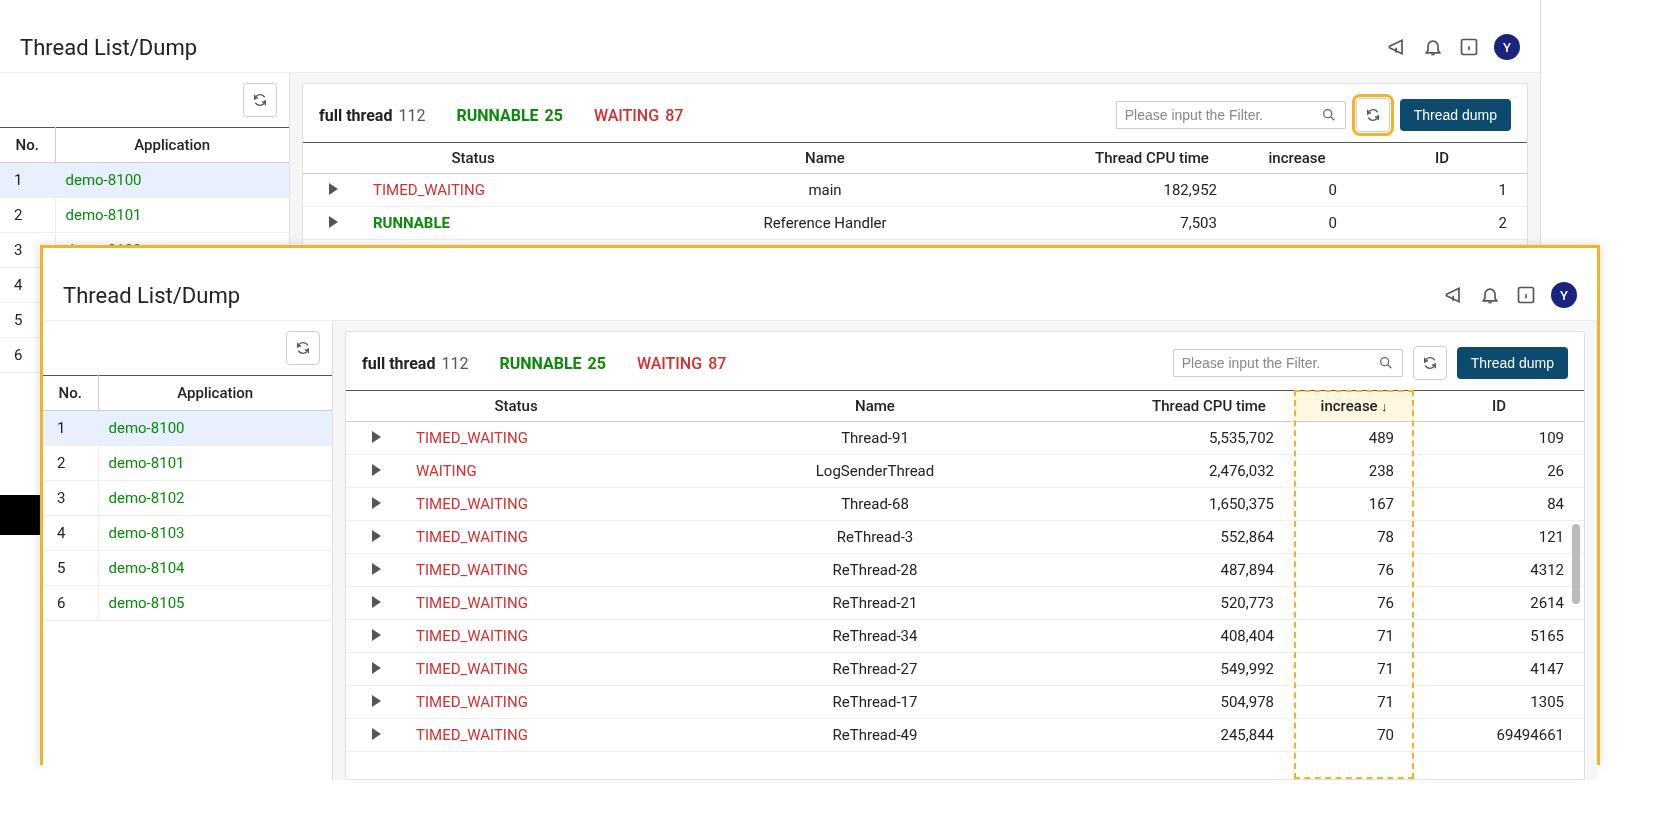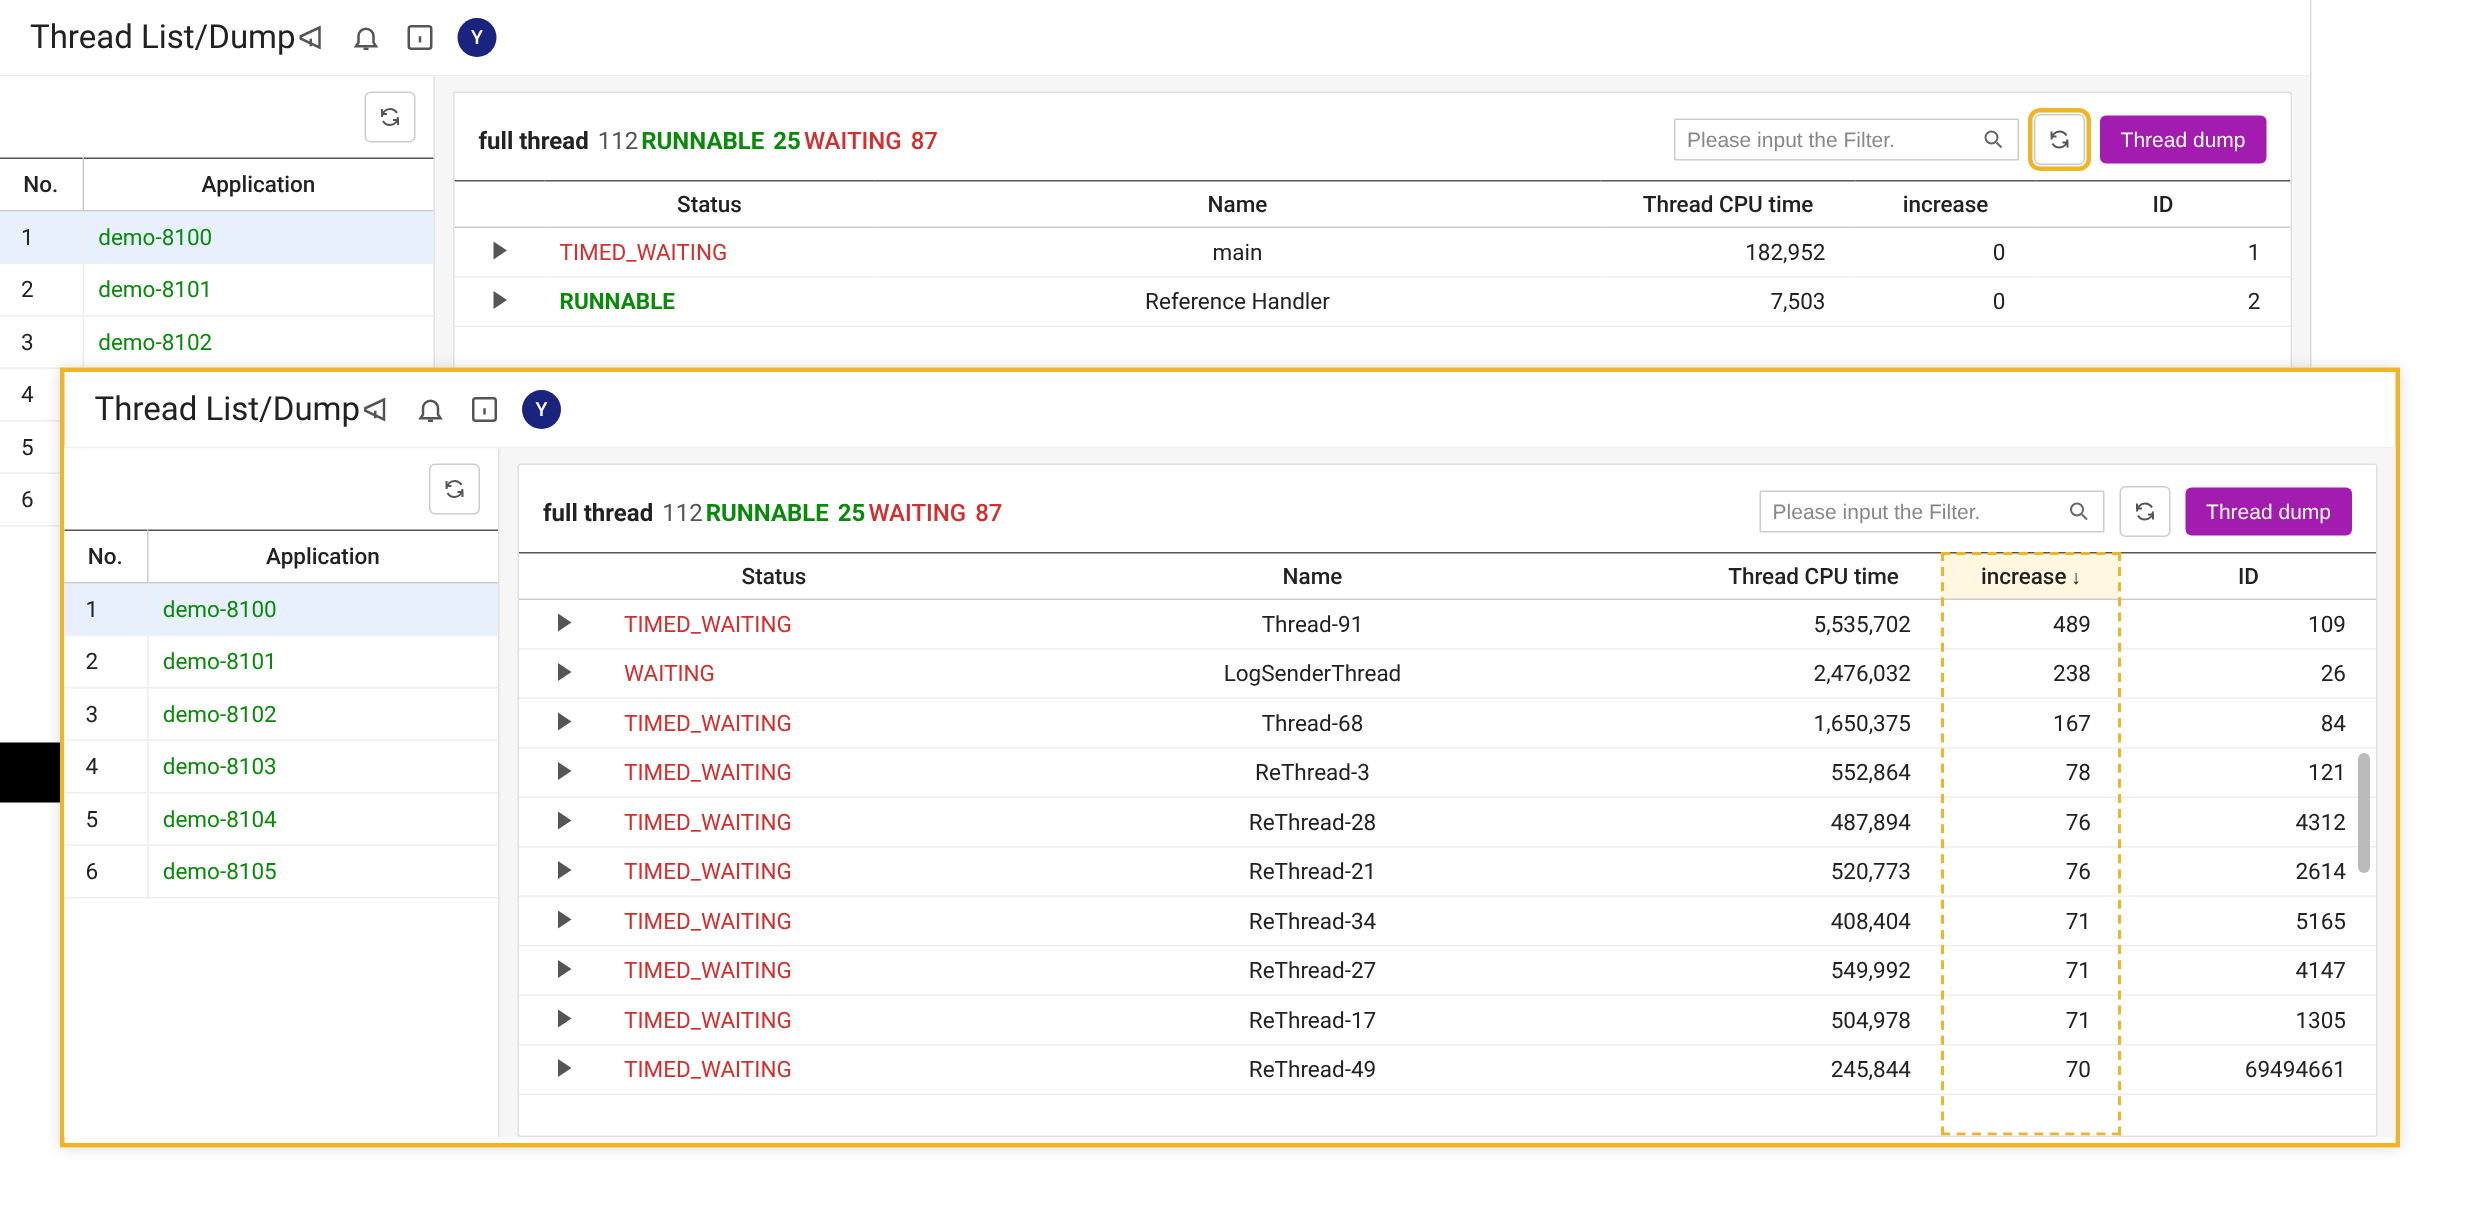--- a/index.html
+++ b/index.html
@@ -27,23 +27,24 @@
   }
   .black-strip {
     position: absolute;
     left: 0; top: 495px; width: 40px; height: 40px;
     background: #000;
     z-index: 5;
   }
   .panel-header {
     display: flex;
     align-items: center;
-    justify-content: flex-start;
+    justify-content: space-between;
     padding: 12px 20px;
     border-bottom: 1px solid #eee;
+    margin-top: 22px;
   }
   .panel-title { font-size: 22px; font-weight: 400; color: #222; }
   .header-icons { display: flex; align-items: center; gap: 14px; }
   .icon-btn {
     width: 22px; height: 22px; display: flex; align-items: center; justify-content: center;
     cursor: pointer; color: #555;
   }
   .avatar {
     width: 26px; height: 26px; border-radius: 50%;
     background: #1a237e; color: #fff;
@@ -94,37 +95,37 @@
   .main-card {
     background: #fff; border: 1px solid #e0e0e0; border-radius: 2px;
     flex: 1;
     display: flex; flex-direction: column;
     min-height: 0;
   }
   .summary-bar {
     display: flex; align-items: center; justify-content: space-between;
     padding: 14px 16px 10px 16px;
   }
-  .summary-left { display: flex; align-items: center; gap: 2px; font-size: 16px; }
+  .summary-left { display: flex; align-items: center; gap: 31px; font-size: 16px; }
   .summary-left .sep { display: inline-flex; gap: 6px; }
   .t-count { color: #555; }
   .runnable { color: #0a8a0a; font-weight: 700; }
   .waiting-c { color: #d32f2f; font-weight: 500; }
   .summary-right { display: flex; align-items: center; gap: 10px; }
   .search-box {
     display: flex; align-items: center;
     border: 1px solid #ccc; border-radius: 1px;
     padding: 5px 8px; width: 230px;
   }
   .search-box input {
     border: none; outline: none; flex: 1; font-size: 14px; color: #555;
   }
   .search-box input::placeholder { color: #888; }
   .btn-primary {
-    background: #a21caf; color: #fff; border: none; border-radius: 4px;
+    background: #0c4a6e; color: #fff; border: none; border-radius: 4px;
     padding: 8px 14px; font-size: 14px; cursor: pointer;
   }
   .thread-table-wrap { flex: 1; overflow: hidden; position: relative; }
   .thread-table { width: 100%; border-collapse: collapse; table-layout: fixed; }
   .thread-table th {
     text-align: center; font-weight: 500;
     border-top: 1px solid #555; border-bottom: 1px solid #ccc;
     padding: 6px 8px; font-size: 15px;
   }
   .thread-table th:nth-child(1){width:60px;}

